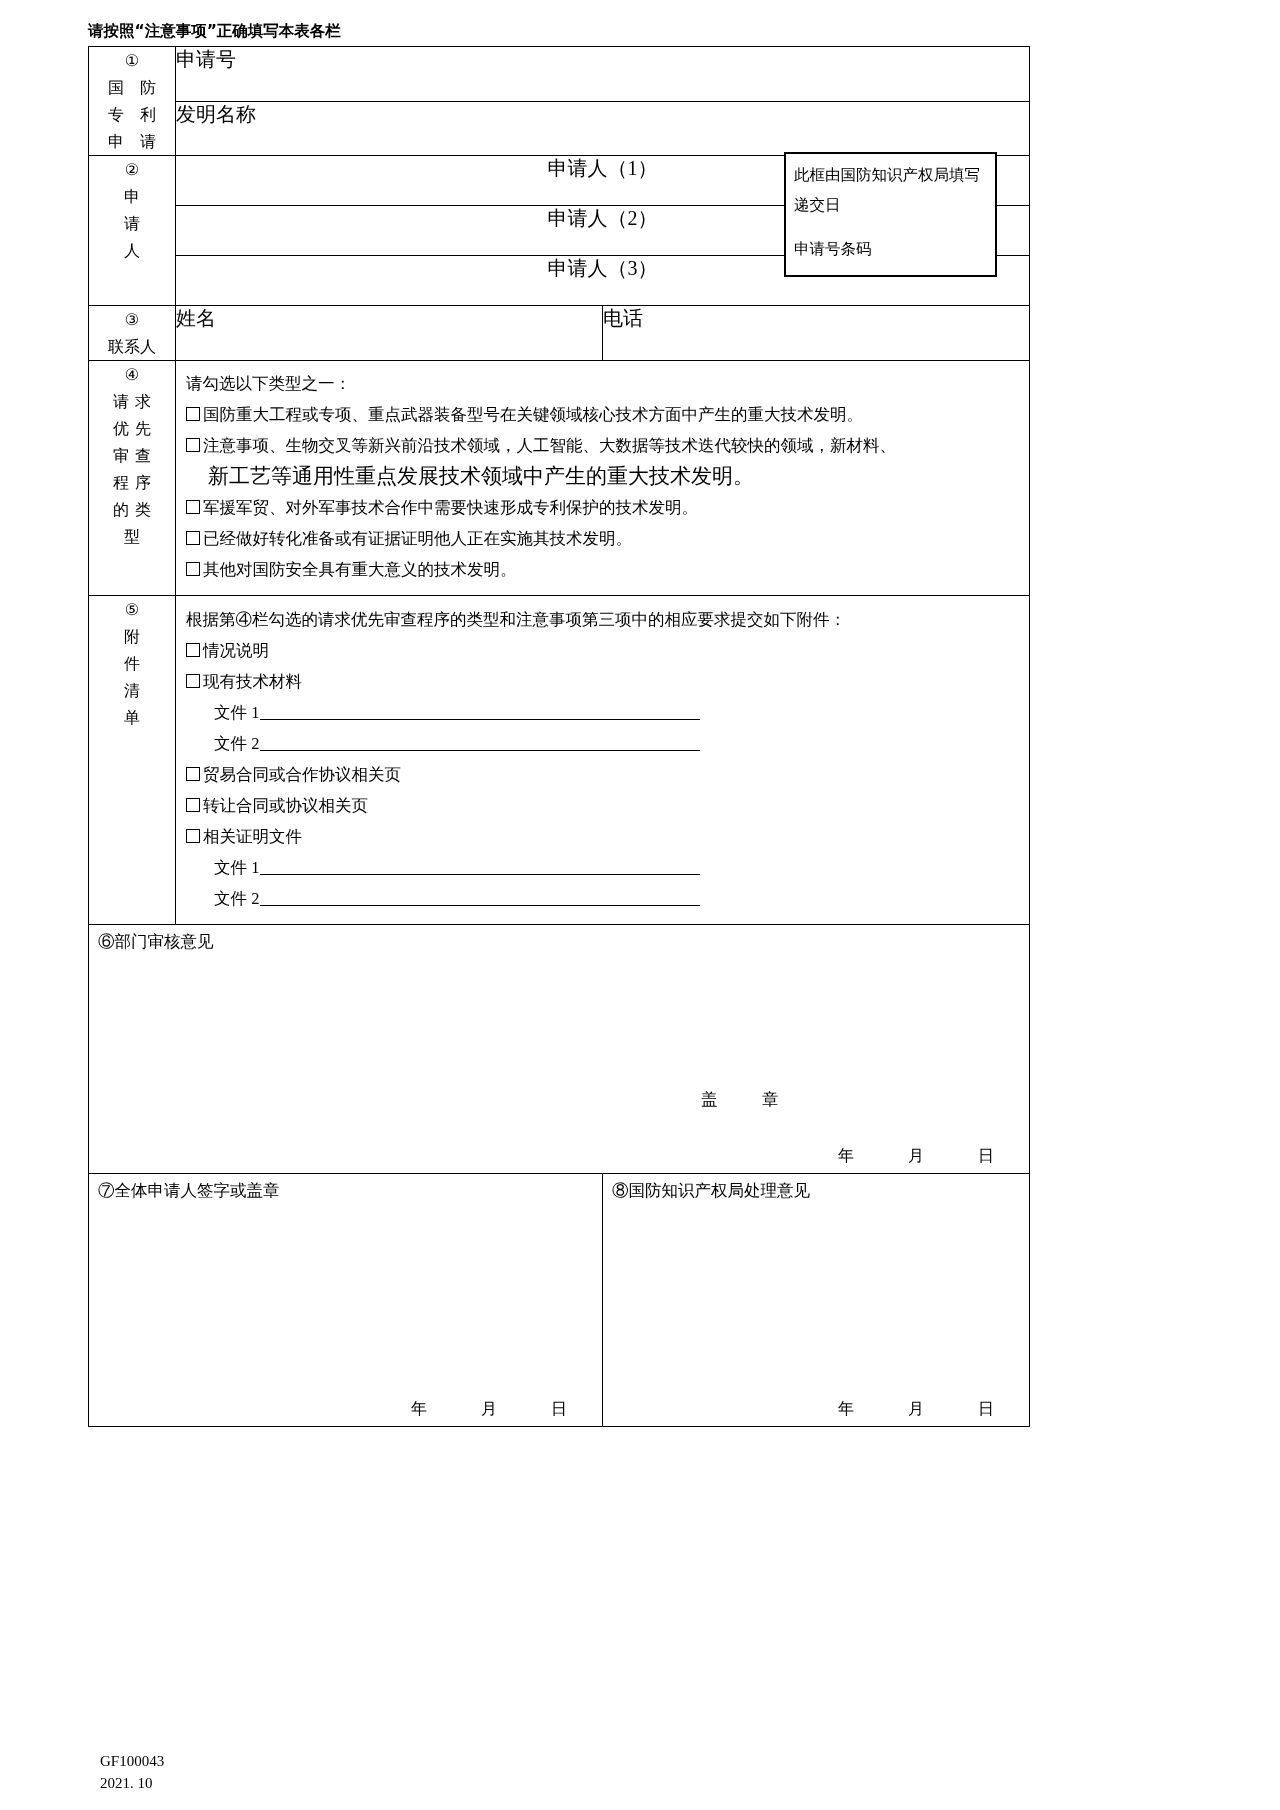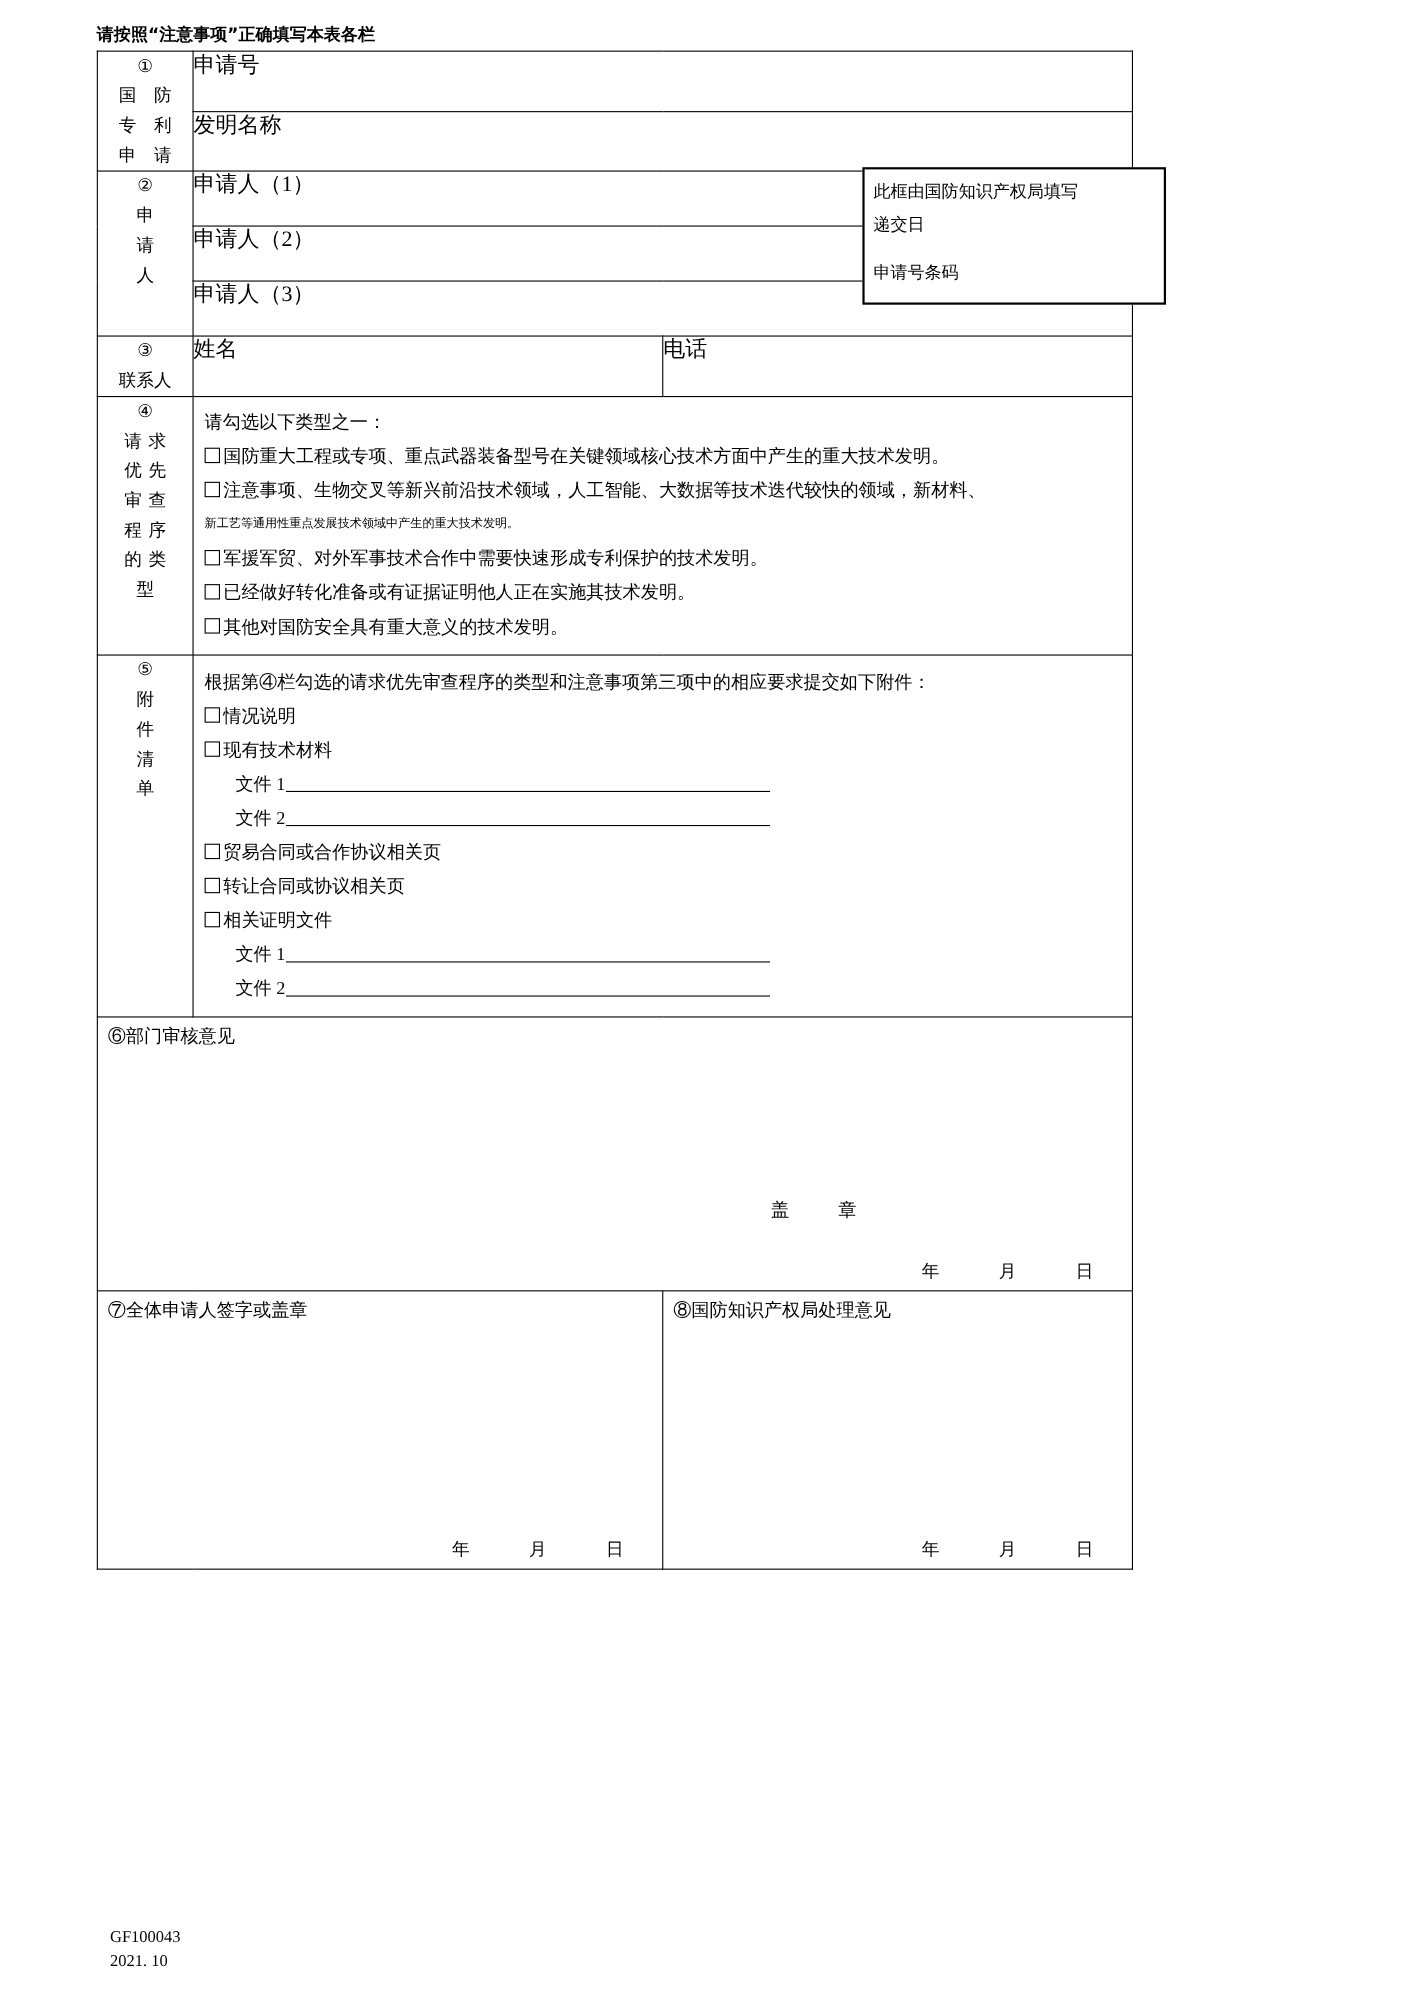--- a/index.html
+++ b/index.html
@@ -38,21 +38,21 @@
     font-family:"DejaVu Sans","Liberation Sans",sans-serif;
     font-weight:bold;
     font-size:15.5px;
     letter-spacing:0px;
     line-height:22px;
   }
   
   .official-box{
     position:absolute;
     left:784px;top:132px;
-    width:276px;height:125px;
+    width:213px;height:125px;
     border:2.5px solid #000;
     box-sizing:border-box;
     background:#fff;
     z-index:5;
     padding:6px 0 0 8px;
     font-size:15.5px;
     line-height:30px;
   }
   .official-box div{white-space:nowrap;}
   .ob-gap{height:14px;line-height:14px;}
@@ -75,37 +75,38 @@
     vertical-align:middle;
     font-size:16px;
     line-height:27px;
     padding:4px 0;
   }
   .lbl .circ{display:block;font-size:16px;}
   .lbl .v{display:block;letter-spacing:6px;padding-left:6px;}
   .cellpad{padding:8px 0 8px 10px;}
   .h-appno{height:48px;}
   .h-title{height:48px;}
-  .h-appl{height:49px;}
+  .h-appl{height:49px;text-align:center;}
   .h-contact{height:48px;}
   .inline-txt{font-size:20px;line-height:24px;}
   
   .chk-wrap{padding:8px 8px 10px 10px;}
   .chk-head{font-size:16.5px;line-height:30px;}
   .chk-line{
     font-size:16.5px;
     line-height:31px;
     display:block;
     white-space:nowrap;
   }
   .chk-cont{
-    font-size:11px;
+    font-size:21px;
     line-height:31px;
     display:block;
     white-space:nowrap;
+    margin-left:22px;
   }
   .box{
     display:inline-block;
     width:14px;height:14px;
     border:1.6px solid #000;
     margin-right:3px;
     vertical-align:-1px;
     box-sizing:border-box;
     background:#fff;
   }

